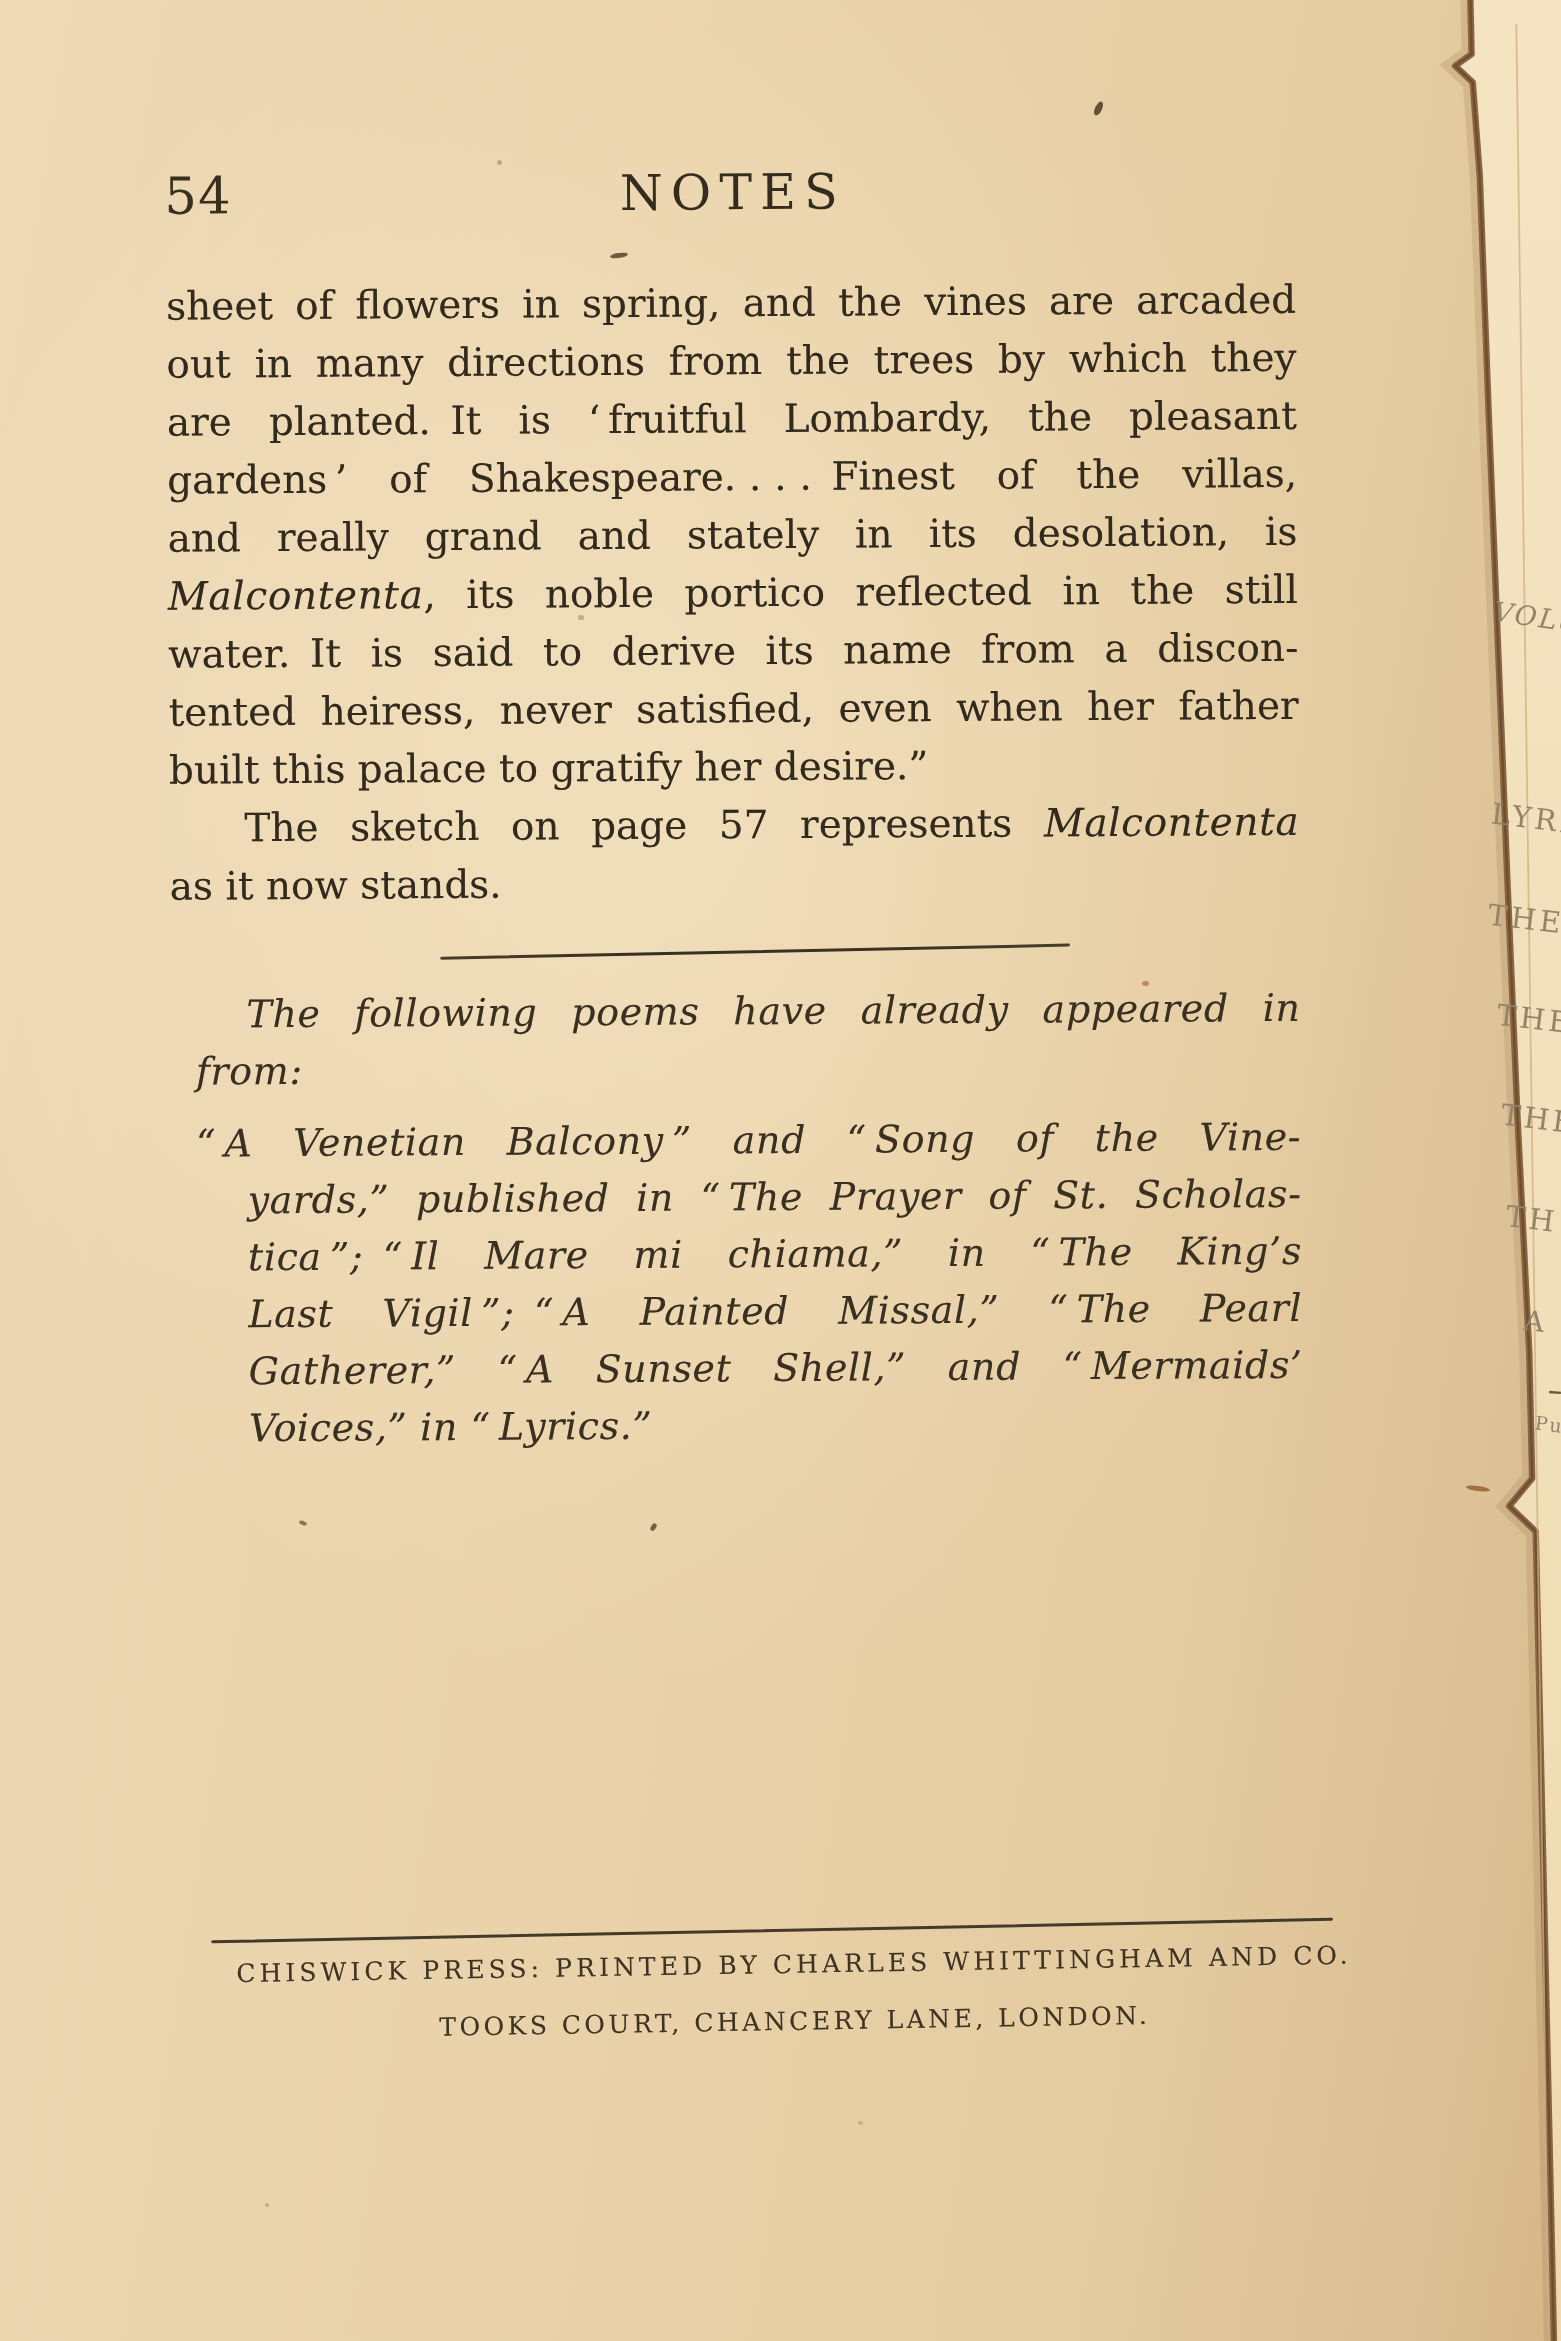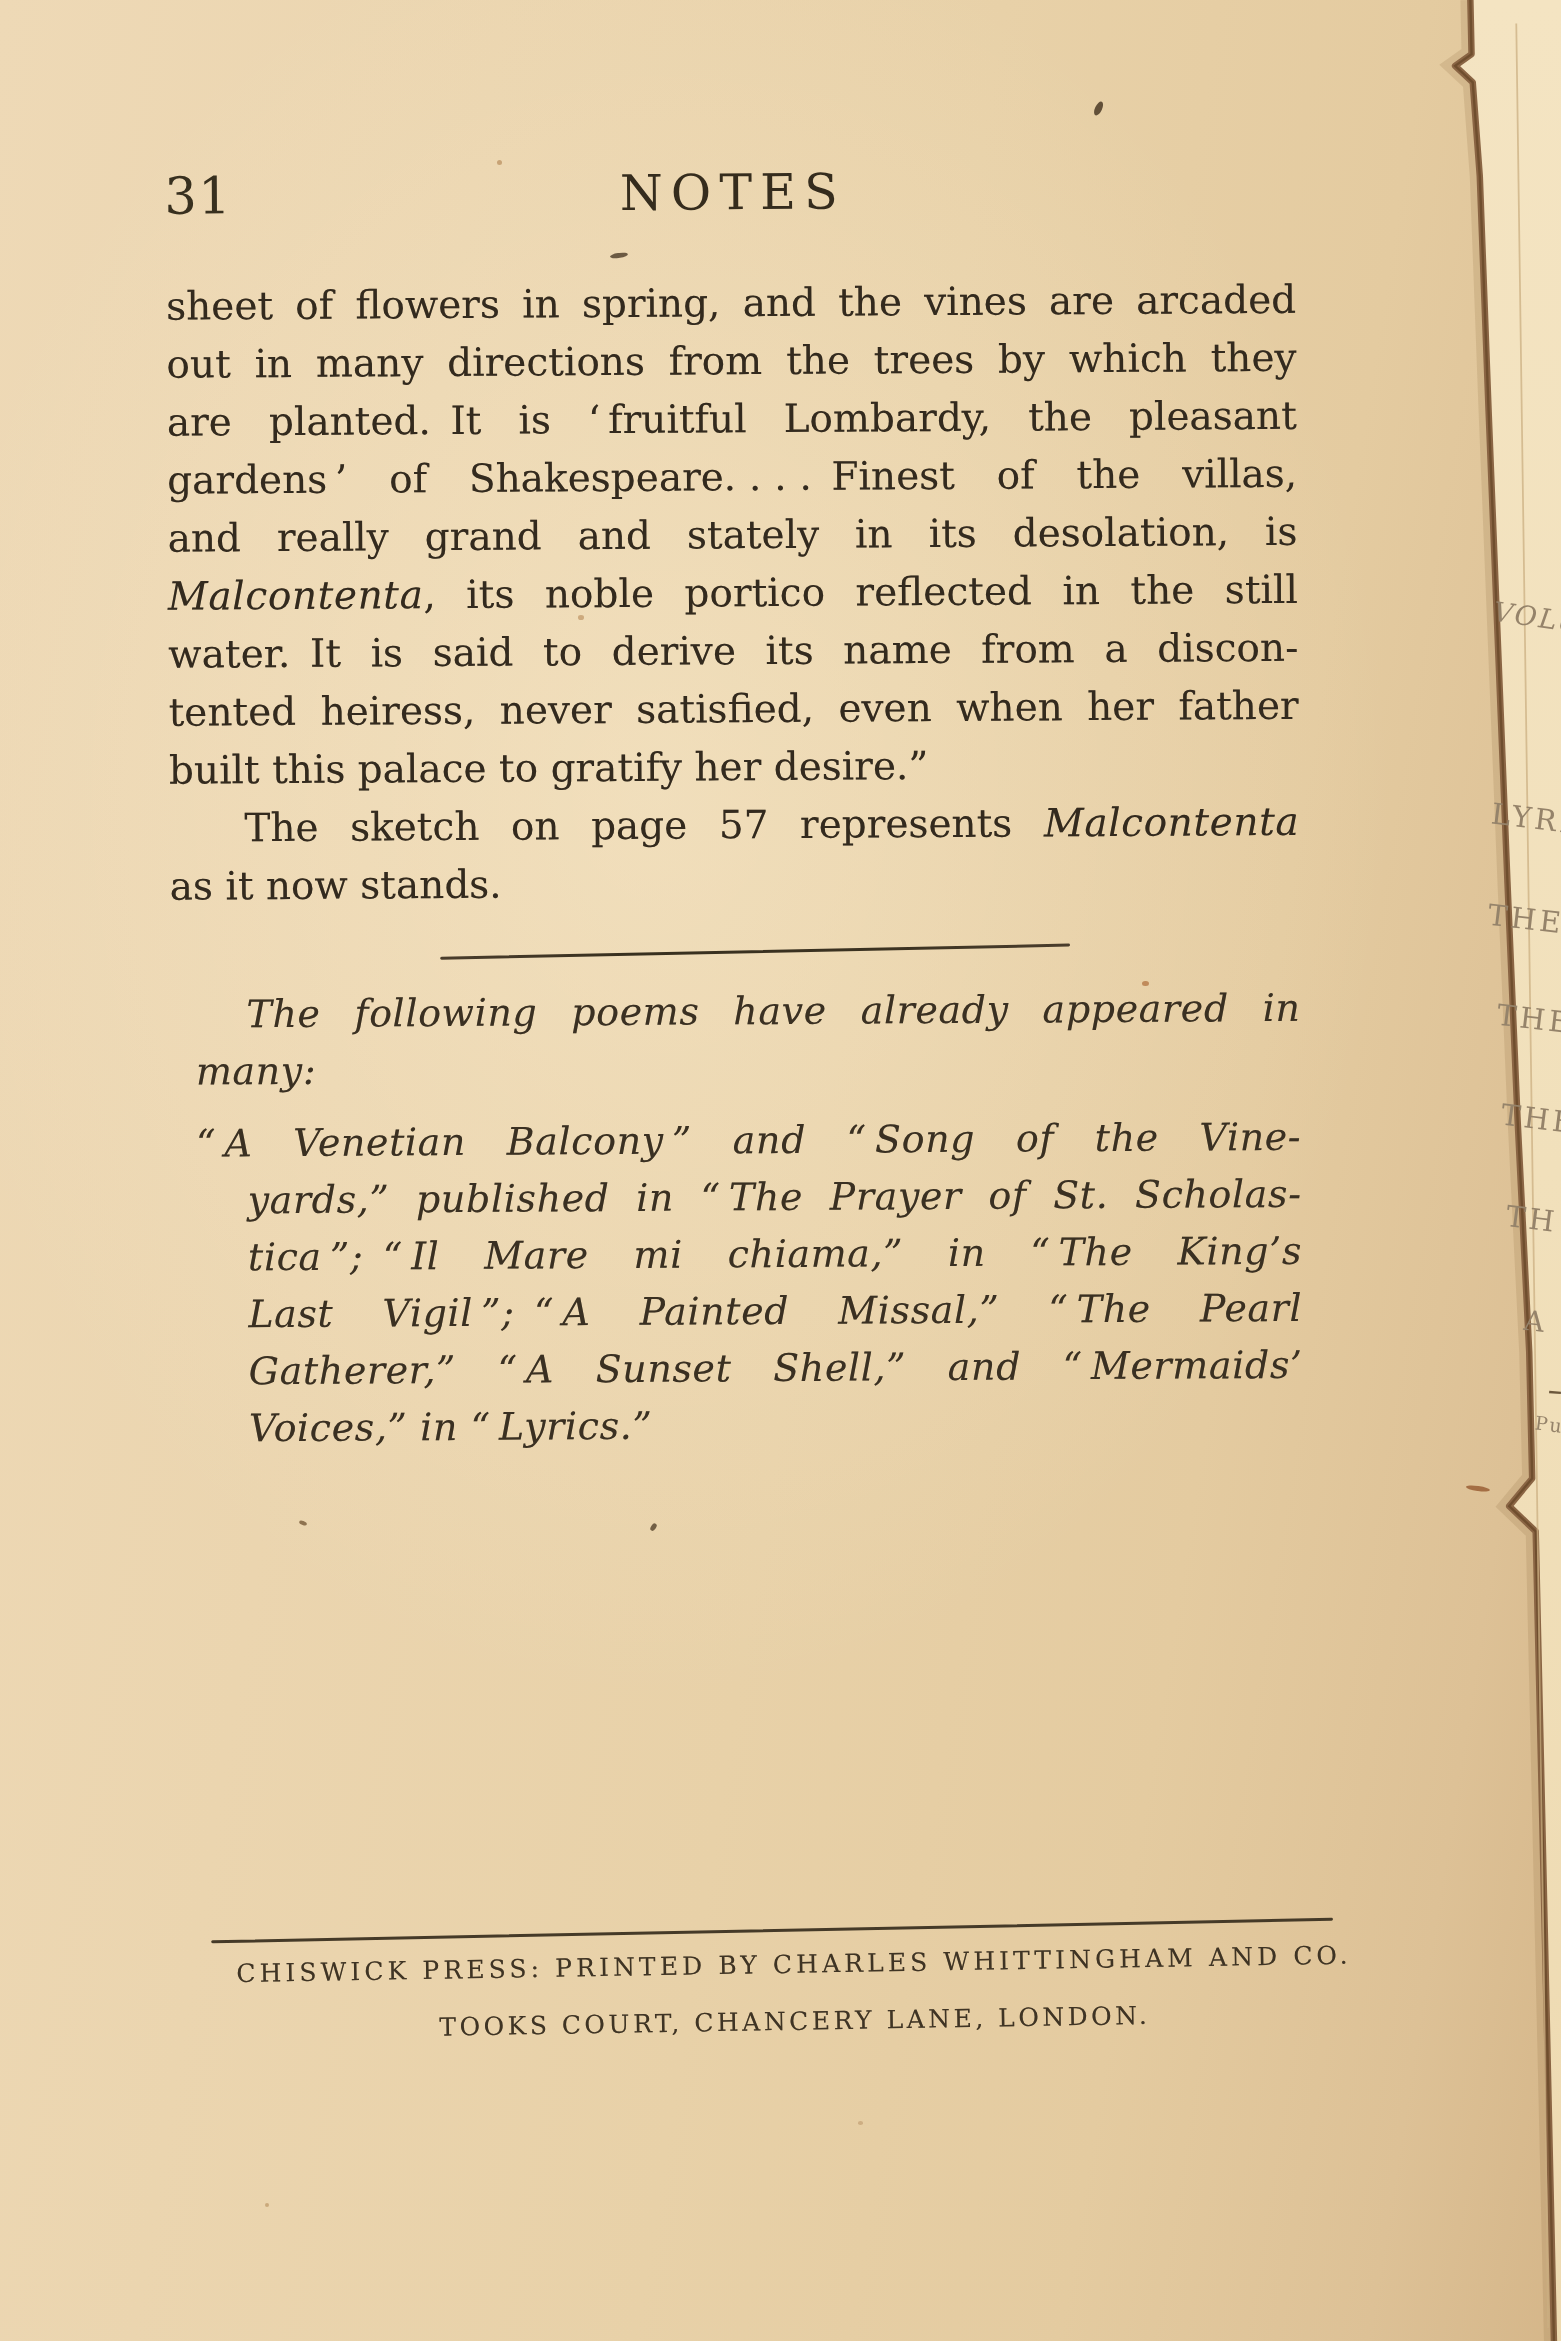--- a/index.html
+++ b/index.html
@@ -61,42 +61,42 @@
   .mark{position:absolute;border-radius:50%;}
 </style>
 </head>
 <body>
 
 <div id="scene">
 
   <div class="page"></div>
 
   <div id="content">
-    <div class="pagenum">31</div>
+    <div class="pagenum">54</div>
     <div class="runtitle">NOTES</div>
 
     <div id="body-block" class="textblock">
         <div class="line"><span>sheet of flowers in spring, and the vines are arcaded</span></div>
         <div class="line"><span>out in many directions from the trees by which they</span></div>
         <div class="line"><span>are planted. It is ‘ fruitful Lombardy, the pleasant</span></div>
         <div class="line"><span>gardens ’ of Shakespeare. . . . Finest of the villas,</span></div>
         <div class="line"><span>and really grand and stately in its desolation, is</span></div>
         <div class="line"><em>Malcontenta</em><span>, its noble portico reflected in the still</span></div>
         <div class="line"><span>water. It is said to derive its name from a discon-</span></div>
         <div class="line"><span>tented heiress, never satisfied, even when her father</span></div>
         <div class="line noj"><span>built this palace to gratify her desire.”</span></div>
         <div class="line indent"><span>The sketch on page 57 represents </span><em>Malcontenta</em></div>
         <div class="line noj"><span>as it now stands.</span></div>
       </div>
 
     <div id="section-rule" class="rule"></div>
 
     <div id="postscript-block" class="textblock">
         <div class="line"><span>The following poems have already appeared in</span></div>
-        <div class="line out noj"><span>many:</span></div>
+        <div class="line out noj"><span>from:</span></div>
         <div class="line out gap"><span>“ A Venetian Balcony ” and “ Song of the Vine-</span></div>
         <div class="line"><span>yards,” published in “ The Prayer of St. Scholas-</span></div>
         <div class="line"><span>tica ”; “ Il Mare mi chiama,” in “ The King’s</span></div>
         <div class="line"><span>Last Vigil ”; “ A Painted Missal,” “ The Pearl</span></div>
         <div class="line"><span>Gatherer,” “ A Sunset Shell,” and “ Mermaids’</span></div>
         <div class="line noj"><span>Voices,” in “ Lyrics.”</span></div>
       </div>
 
     <div id="colophon-rule" class="rule"></div>
     <div id="colophon">

